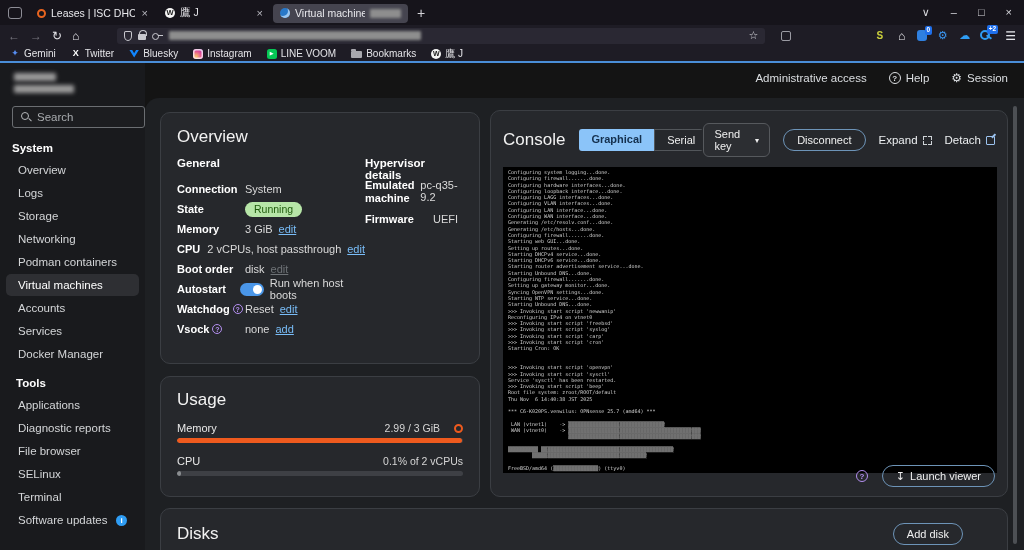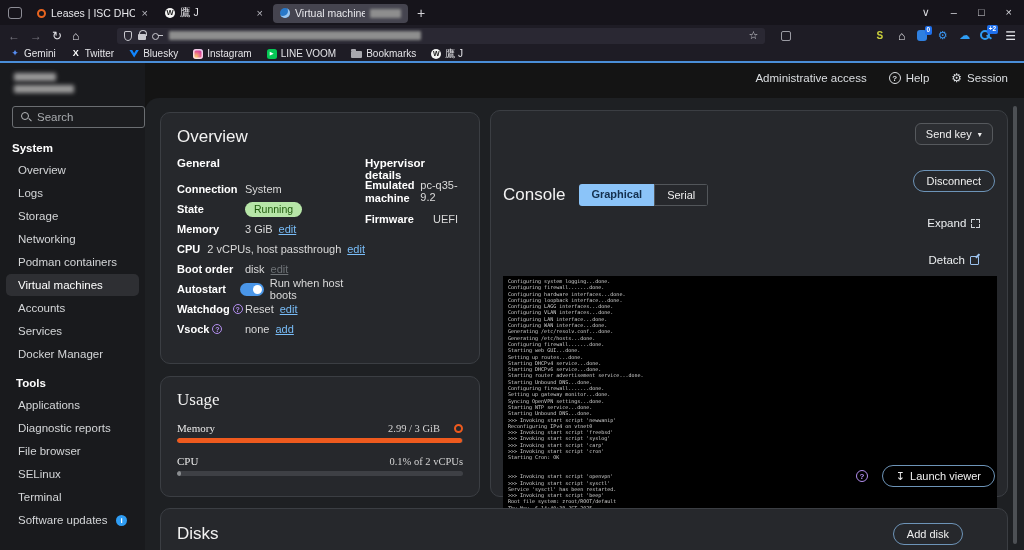--- a/index.html
+++ b/index.html
@@ -124,38 +124,38 @@
   .badge-running { background:#b7e6a8; color:#1f5c0c; font-size:10.5px; padding:1.5px 9px; border-radius:9px; }
   .q-help { display:inline-flex; align-items:center; justify-content:center; width:10px; height:10px;
     border:1.2px solid #b48ff0; color:#b48ff0; border-radius:50%; font-size:7px; font-weight:bold; }
   .toggle { position:relative; width:26px; height:13px; border-radius:7px; background:#4a96e8; }
   .toggle::after { content:""; position:absolute; right:2px; top:2px; width:9px; height:9px; border-radius:50%; background:#fff; }
   .hv-label2 { width:68px; font-weight:bold; color:#fff; font-size:11px; line-height:13px; }
   .hvrow { display:flex; align-items:flex-start; margin-bottom:6px; font-size:11px; }
   .hvrow .fvalue { padding-top:0; }
 
   
-  .card-usage { left:15px; top:278px; width:320px; height:121px; padding:13px 16px;font-family:Liberation Serif, serif; }
+  .card-usage { left:15px; top:278px; width:320px; height:121px; padding:13px 16px; }
   .u-row { display:flex; align-items:center; justify-content:space-between; margin-top:12px; font-size:10.5px; }
   .u-label { color:#e8e8e8; font-size:11px; }
   .u-val { color:#d5d5d5; display:inline-flex; align-items:center; gap:14px; }
   .warn-dot { width:9px; height:9px; border:2.6px solid #ee5a1e; border-radius:50%; }
   .bar { margin-top:4px; height:5px; border-radius:3px; background:#3e4045; overflow:hidden; }
   .bar-fill { height:100%; border-radius:3px; }
   .bar-mem { background:#ee5a1e; }
   .bar-cpu { background:#8a8d90; }
 
   
   .card-console { left:345px; top:12px; width:518px; height:387px; padding:12px; }
   .con-head { display:flex; align-items:center; }
   .seg-group { display:flex; margin-left:14px; border-radius:3px; overflow:hidden; }
   .seg { font-size:11px; padding:4px 12px; }
   .seg.on { background:#8bc4f9; color:#14304e; font-weight:bold; }
   .seg.off { background:#26282c; color:#eee; border:1px solid #52565a; }
-  .con-actions { margin-left:auto; display:flex; align-items:center; gap:25px;flex-direction:column; }
+  .con-actions { margin-left:auto; display:flex; align-items:center; gap:13px; }
   .btn-dark { display:inline-flex; align-items:center; gap:6px; background:#2c2e32; color:#f0f0f0;
     border:1px solid #56595d; border-radius:6px; font-size:11px; padding:4px 10px; }
   .caret { font-size:8px; }
   .btn-pill { display:inline-flex; align-items:center; gap:5px; color:#f0f0f0; border:1px solid #6d94b8;
     border-radius:12px; font-size:11px; padding:4px 13px; background:transparent; }
   .txt-act { display:inline-flex; align-items:center; gap:5px; color:#eceff1; font-size:11.5px; }
   .expand-ic { position:relative; width:9px; height:9px; }
   .expand-ic::before { content:""; position:absolute; left:0; top:0; width:3px; height:3px;
     border-left:1.4px solid #cfd4d8; border-top:1.4px solid #cfd4d8; }
   .expand-ic::after { content:""; position:absolute; right:0; bottom:0; width:3px; height:3px;

